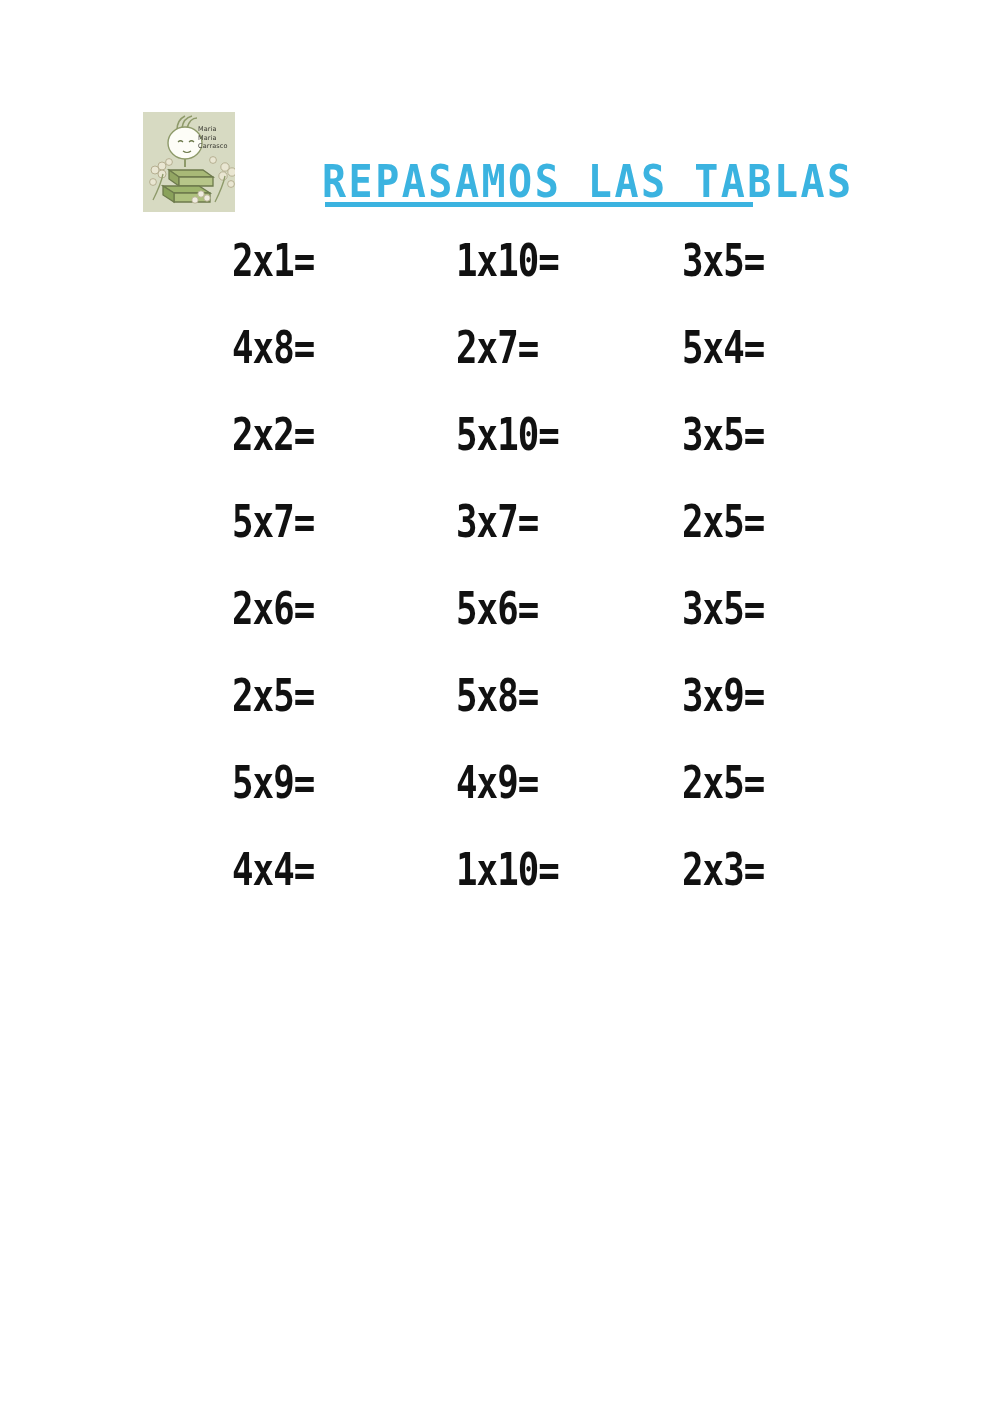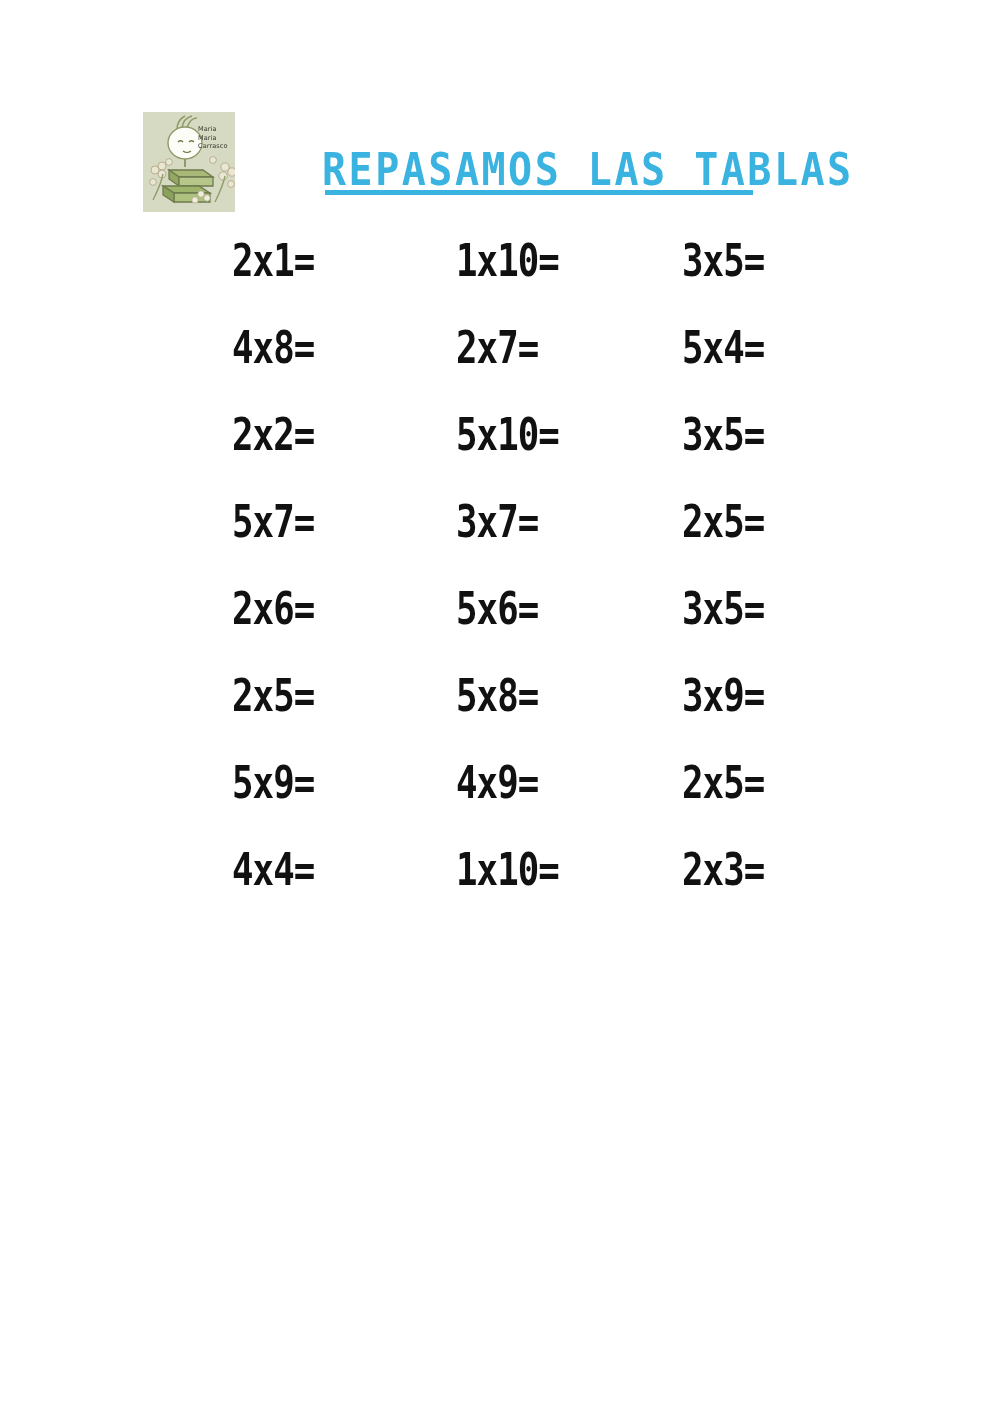--- a/index.html
+++ b/index.html
@@ -50,21 +50,21 @@
     font-family: "DejaVu Sans", sans-serif;
     font-size: 6.5px;
     line-height: 8.5px;
     color: #3a3a32;
     letter-spacing: 0.1px;
   }
 
   .title-wrap {
     position: absolute;
     left: 322px;
-    top: 144px;
+    top: 156px;
     width: 440px;
   }
   .title {
     font-family: "DejaVu Sans Mono", monospace;
     font-size: 40px;
     line-height: 46px;
     font-weight: 700;
     letter-spacing: 2.5px;
     color: #3bb3e0;
     white-space: nowrap;

